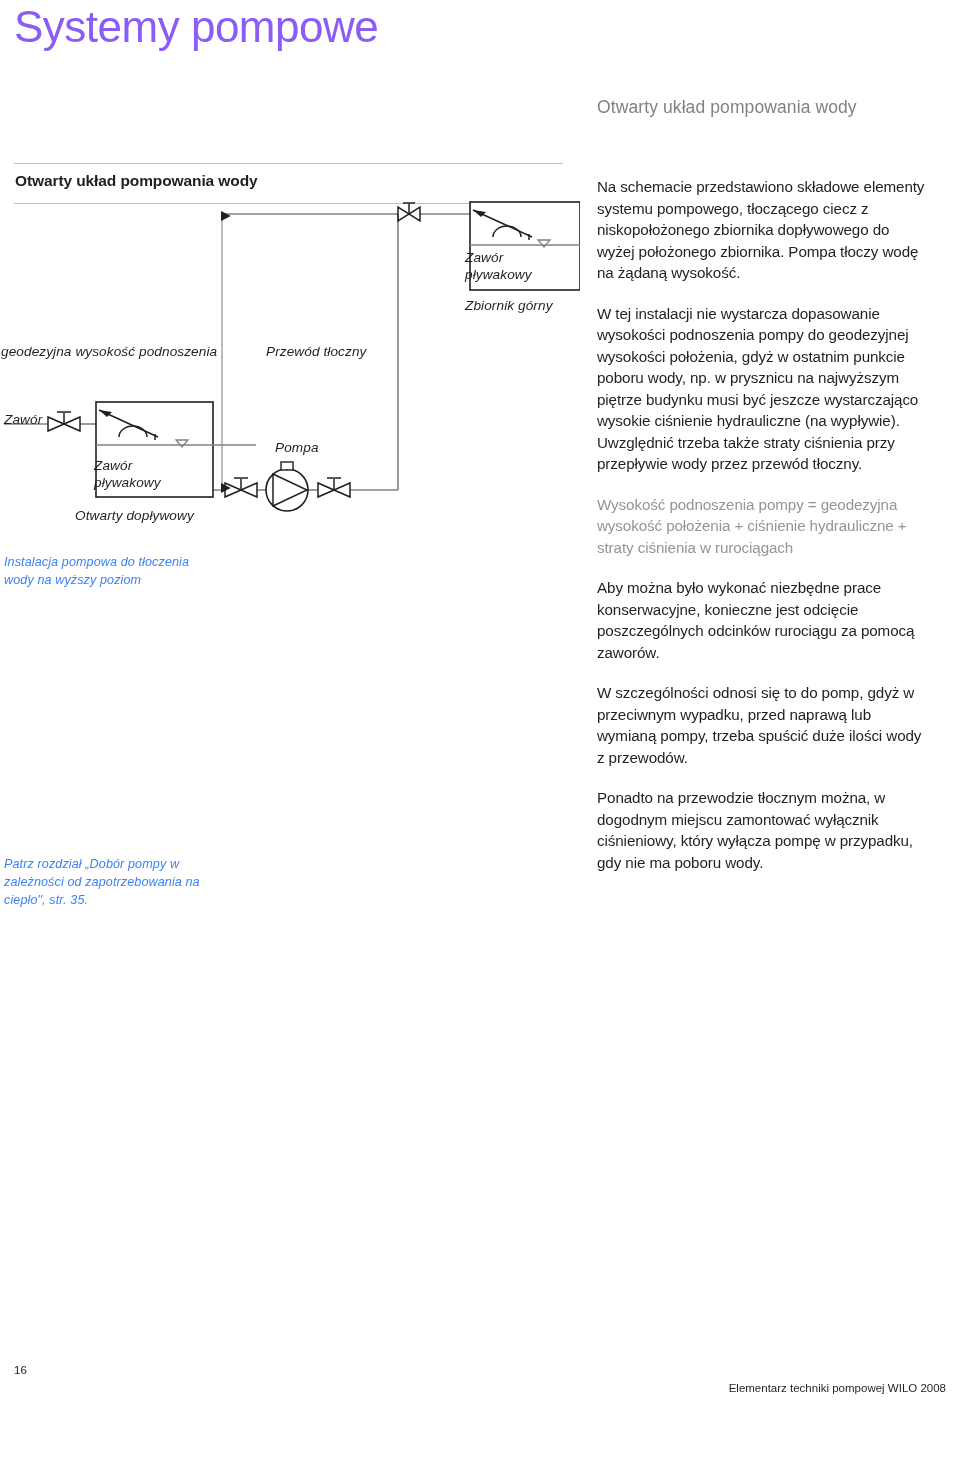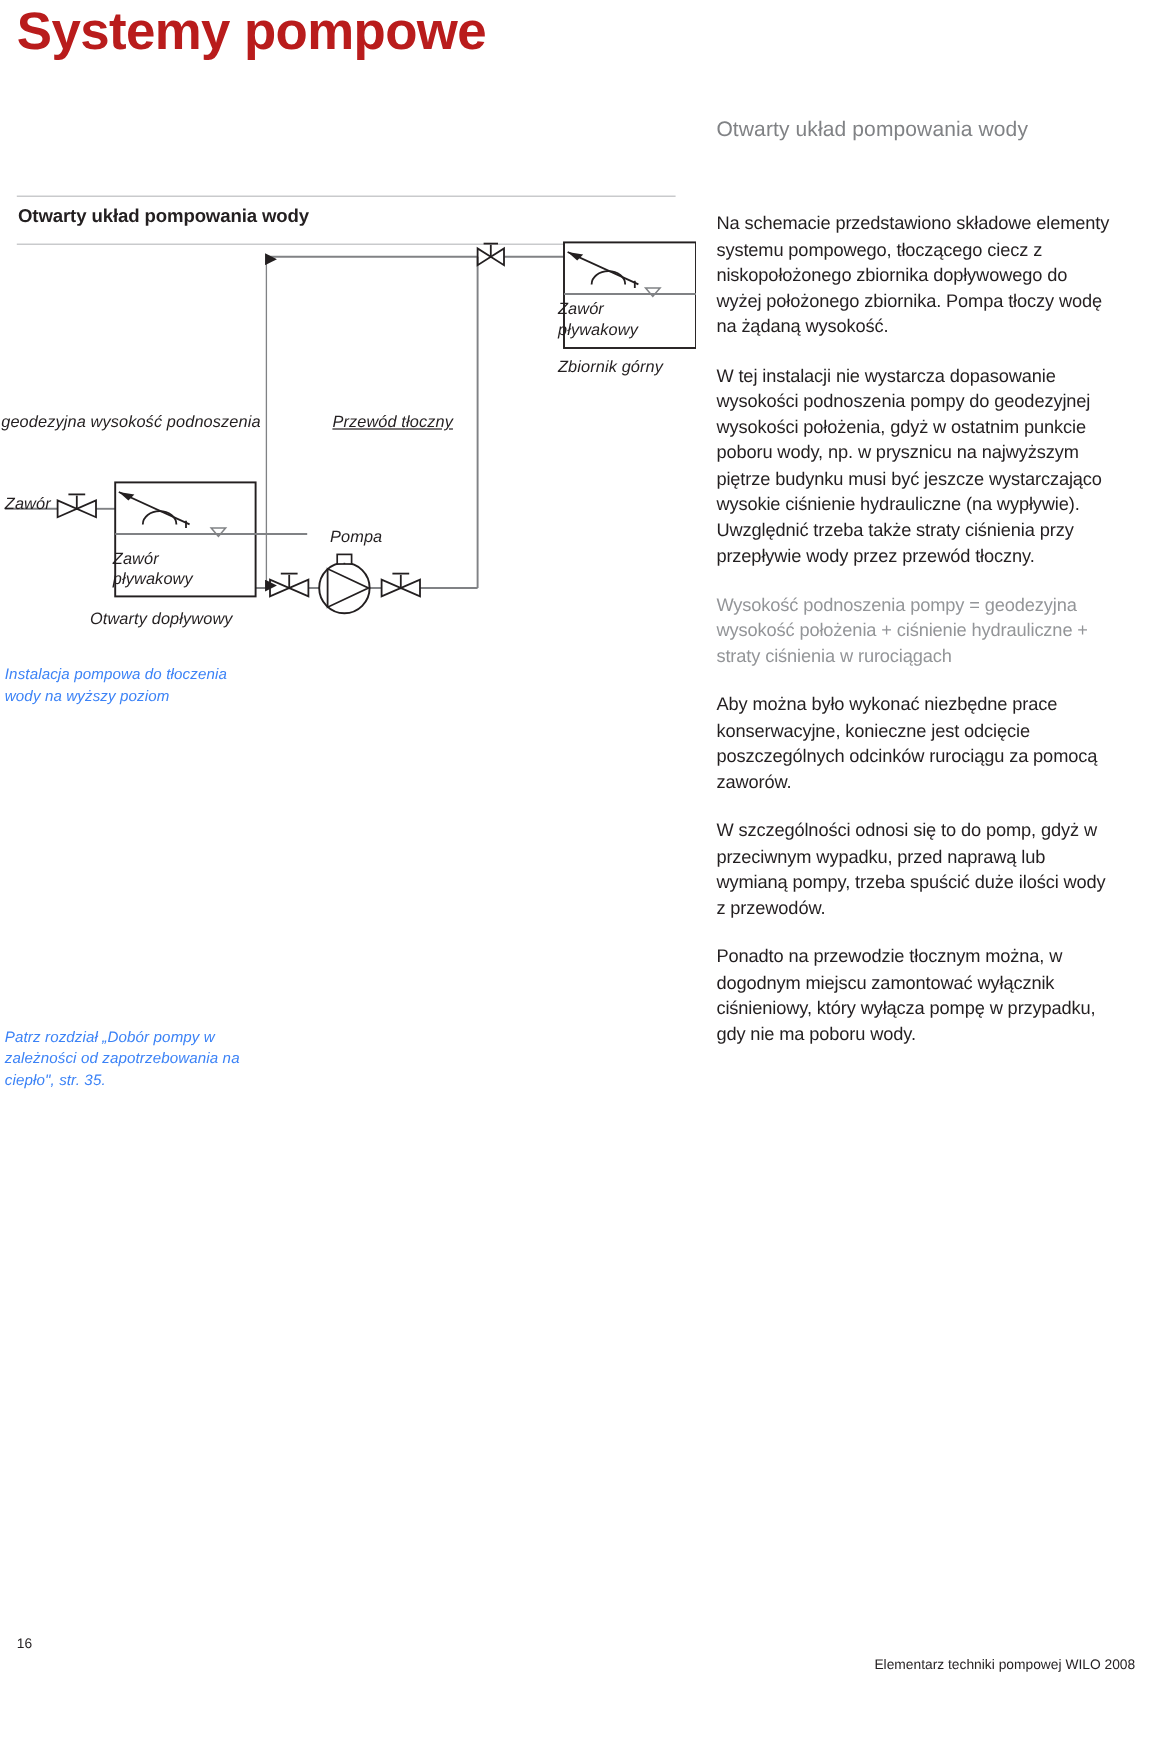--- a/index.html
+++ b/index.html
@@ -15,23 +15,23 @@
     color: #231f20;
     overflow: hidden;
   }
 
   
   .page-title {
     position: absolute;
     left: 14px;
     top: 2px;
     font-size: 44px;
-    font-weight: 700;
+    font-weight: 400;
     letter-spacing: -0.5px;
-    color: #b91c1c;
+    color: #8b5cf6;
     white-space: nowrap;
     text-align: center;
   }
 
   
   .running-head {
     position: absolute;
     left: 597px;
     top: 97px;
     font-size: 17.5px;
@@ -105,21 +105,21 @@
     font-size: 13.6px;
     color: #231f20;
     white-space: nowrap;
     letter-spacing: 0.1px;
   }
   .dlabel.wrap { white-space: normal; line-height: 17px; }
 
   .lbl-zawor-plyw-top { left: 465px; top: 249px; }
   .lbl-zbiornik-gorny { left: 465px; top: 298px; }
   .lbl-geodezyjna     { left: 1px;   top: 344px; }
-  .lbl-przewod        { left: 277px; top: 344px; text-decoration: underline; }
+  .lbl-przewod        { left: 266px; top: 344px; }
   .lbl-zawor-left     { left: 4px;   top: 412px; }
   .lbl-zawor-plyw-bot { left: 94px;  top: 457px; }
   .lbl-zbiornik-dopl  { left: 75px;  top: 508px; }
   .lbl-pompa          { left: 275px; top: 440px; }
 
   
   .footer-page {
     position: absolute;
     left: 14px;
     top: 1364px;

